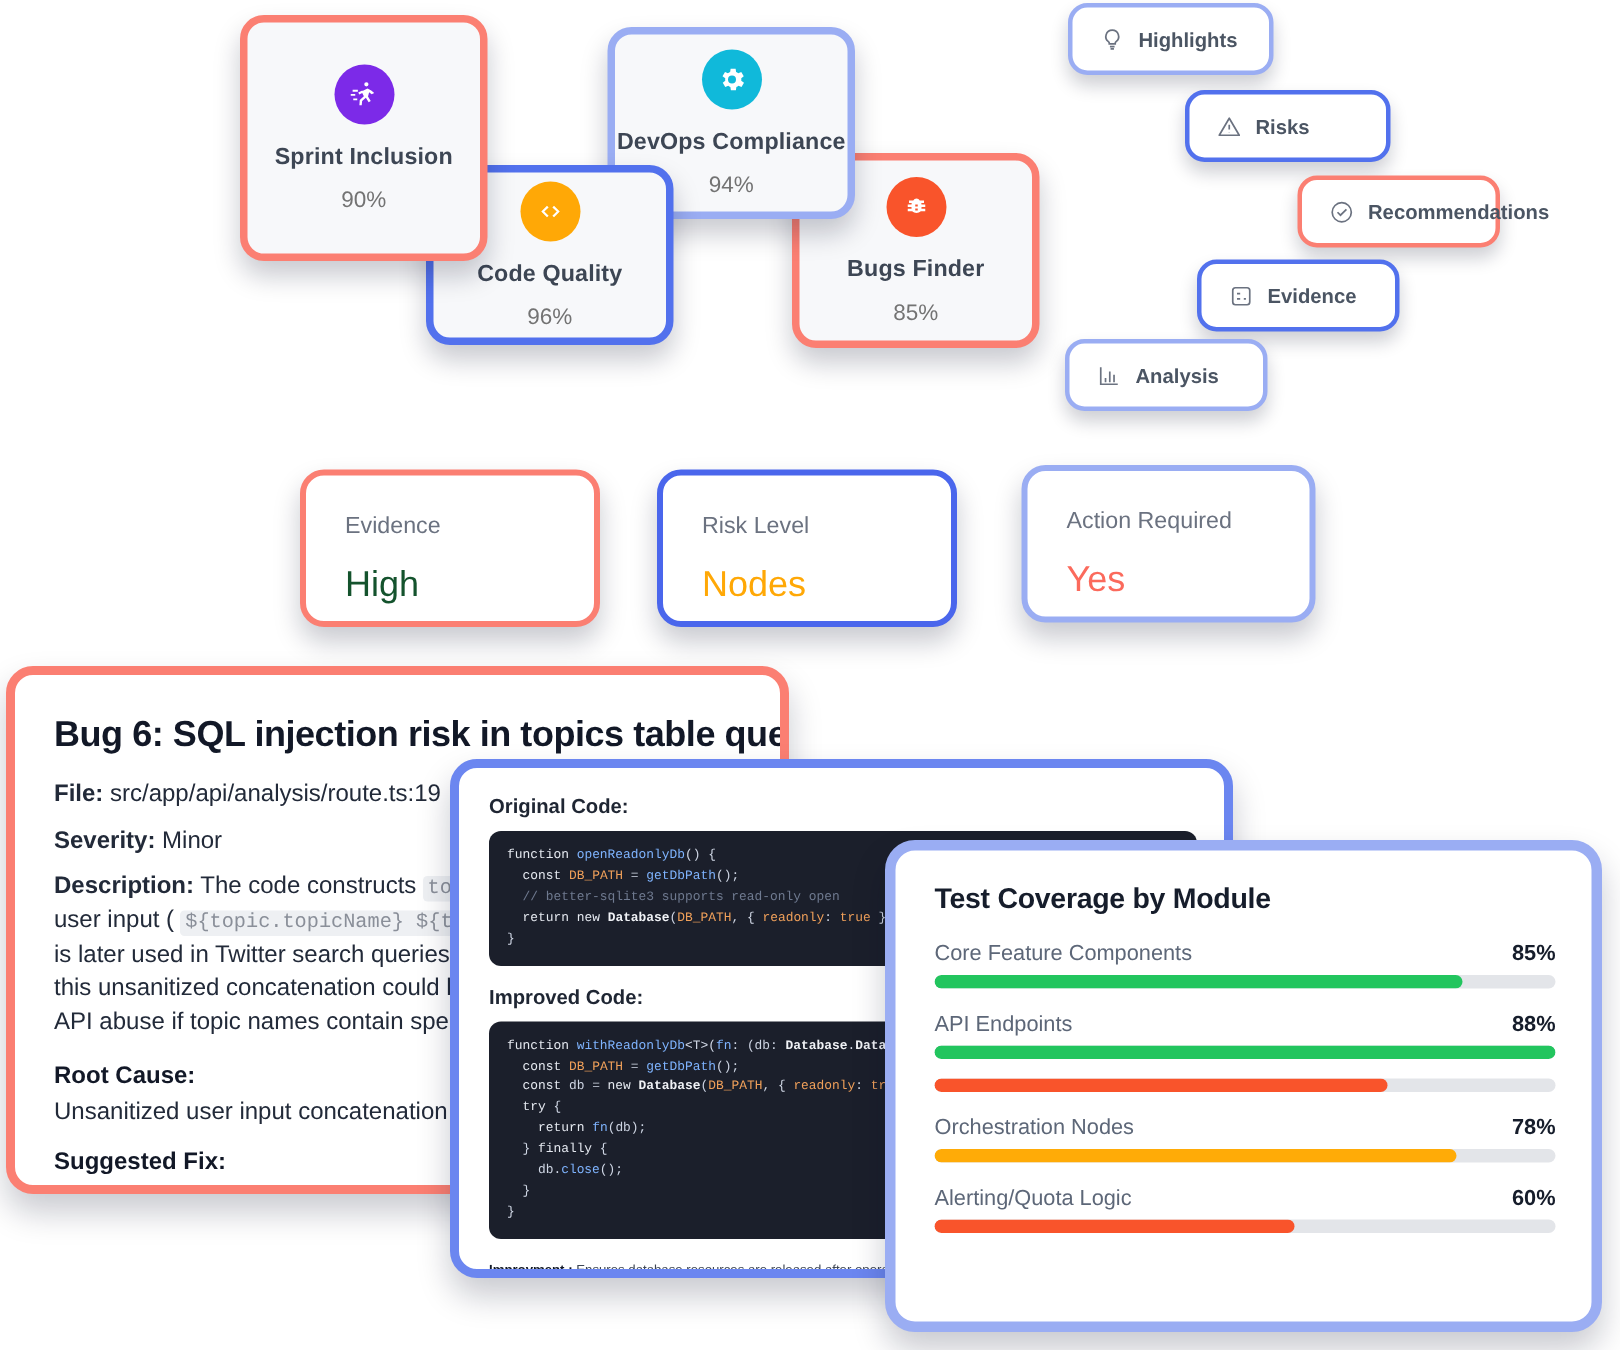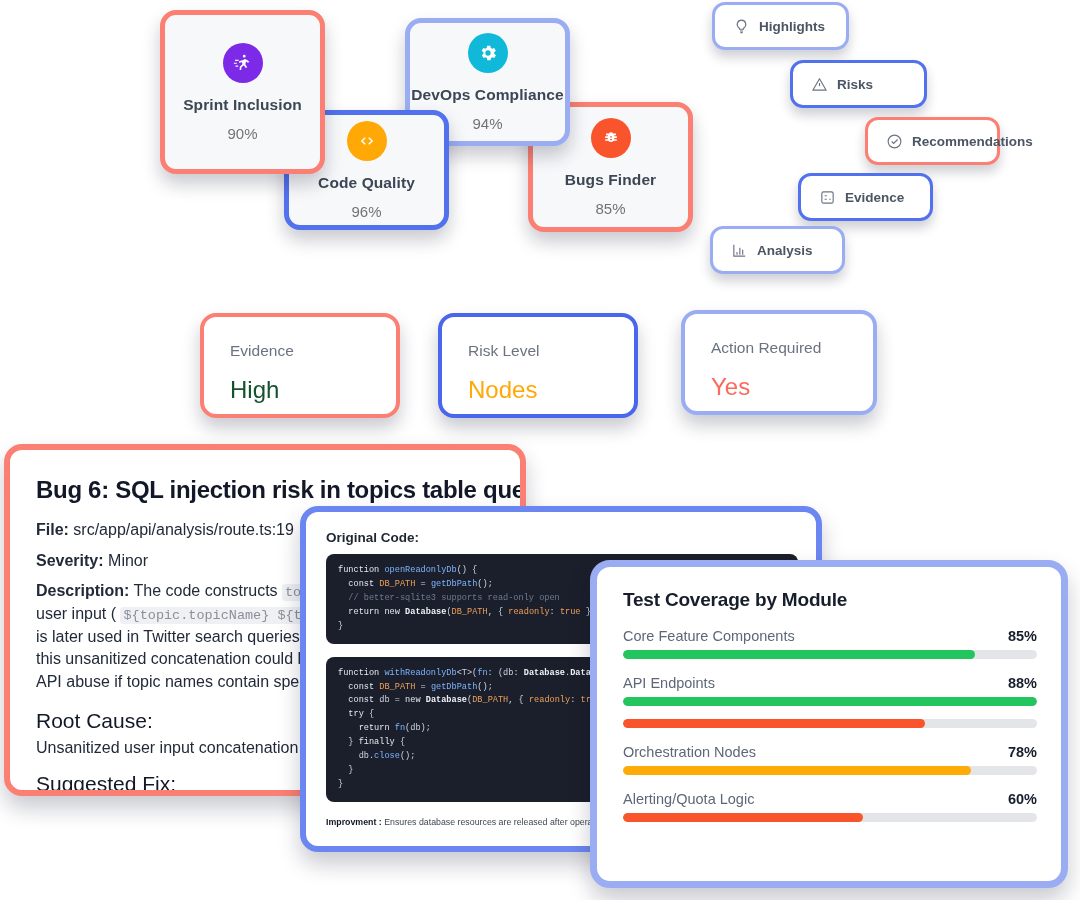--- a/index.html
+++ b/index.html
@@ -87,21 +87,21 @@
   }
   .bug-line { font-size: 16px; color: #222a39; margin-bottom: 9px; line-height: 1.35; white-space: nowrap; }
   .bug-line b { font-weight: 700; }
   .bug-desc { font-size: 16px; color: #222a39; line-height: 1.42; margin-bottom: 4px; }
   .bug-desc b { font-weight: 700; }
   code.inl {
     font-family: "Liberation Mono", monospace;
     font-size: 13.5px; background: #eef0f3; color: #8a8f99;
     border-radius: 3px; padding: 1px 3px;
   }
-  .bug-h { font-size: 21px; font-weight: 400; color: #121827; margin-top: 15px; }
+  .bug-h { font-size: 16px; font-weight: 700; color: #121827; margin-top: 15px; }
   .bug-p { font-size: 16px; color: #222a39; margin-top: 6px; white-space: nowrap; }
 
   
   #code-card {
     position: absolute;
     left: 300px; top: 506px; width: 522px; height: 346px;
     background: #fff;
     border: 6px solid #6b86f0;
     border-radius: 18px;
     box-shadow: 0 12px 22px rgba(10,15,40,.22);
@@ -274,20 +274,21 @@
     <div class="bug-p">Sanitize and validate all user input before</div>
   </div>
 
   <div id="code-card">
     <div class="code-h">Original Code:</div>
     <div class="code-block" id="orig-code"><span class="k">function</span> <span class="bl">openReadonlyDb</span>() {
   <span class="k">const</span> <span class="vr">DB_PATH</span> = <span class="bl">getDbPath</span>();
   <span class="cl">// better-sqlite3 supports read-only open</span>
   <span class="k">return</span> <span class="k">new</span> <span class="fnm">Database</span>(<span class="vr">DB_PATH</span>, { <span class="vr">readonly</span>: <span class="vr">true</span> });
 }</div>
+    <div class="code-h">Improved Code:</div>
     <div class="code-block" id="impr-code"><span class="k">function</span> <span class="bl">withReadonlyDb</span>&lt;T&gt;(<span class="bl">fn</span>: (db: <span class="fnm">Database</span>.<span class="fnm">Database</span>) =&gt; T): T
   <span class="k">const</span> <span class="vr">DB_PATH</span> = <span class="bl">getDbPath</span>();
   <span class="k">const</span> db = <span class="k">new</span> <span class="fnm">Database</span>(<span class="vr">DB_PATH</span>, { <span class="vr">readonly</span>: <span class="vr">true</span> });
   <span class="k">try</span> {
     <span class="k">return</span> <span class="bl">fn</span>(db);
   } <span class="k">finally</span> {
     db.<span class="bl">close</span>();
   }
 }</div>
     <div class="improv">

